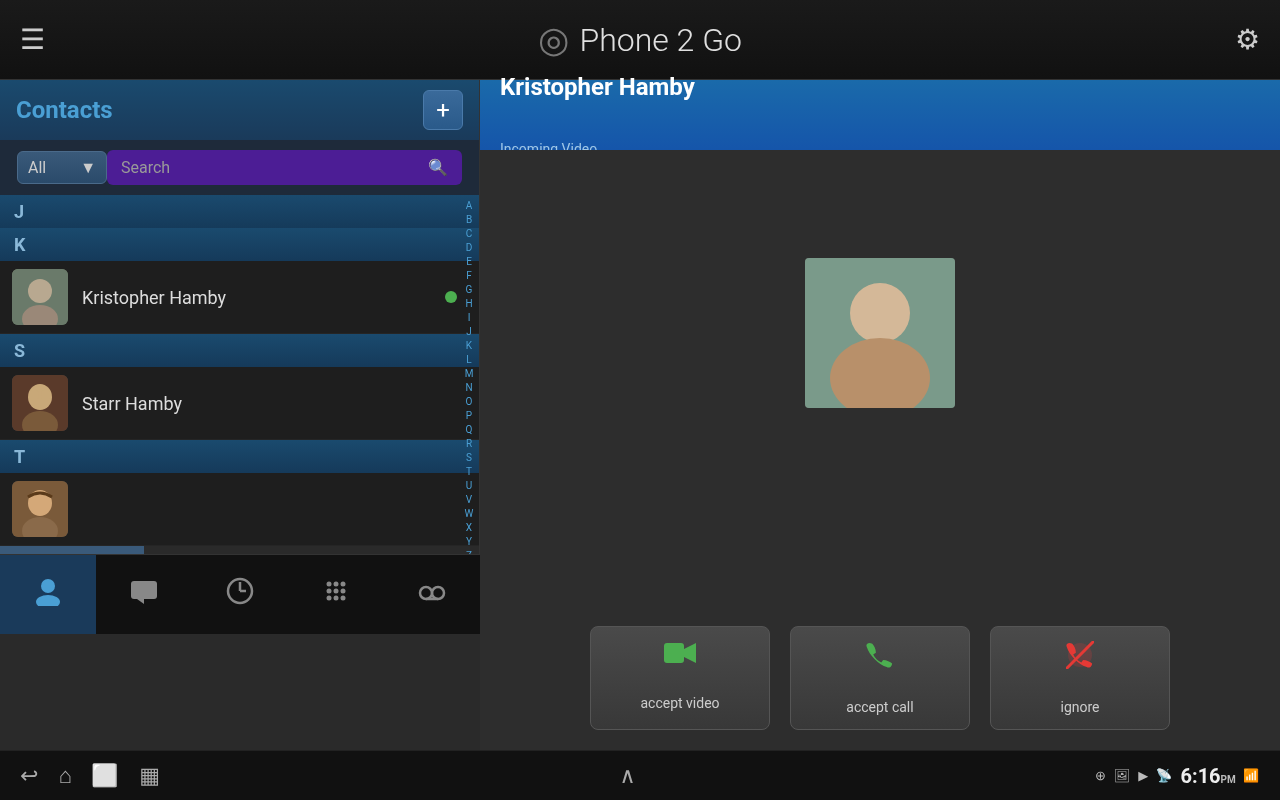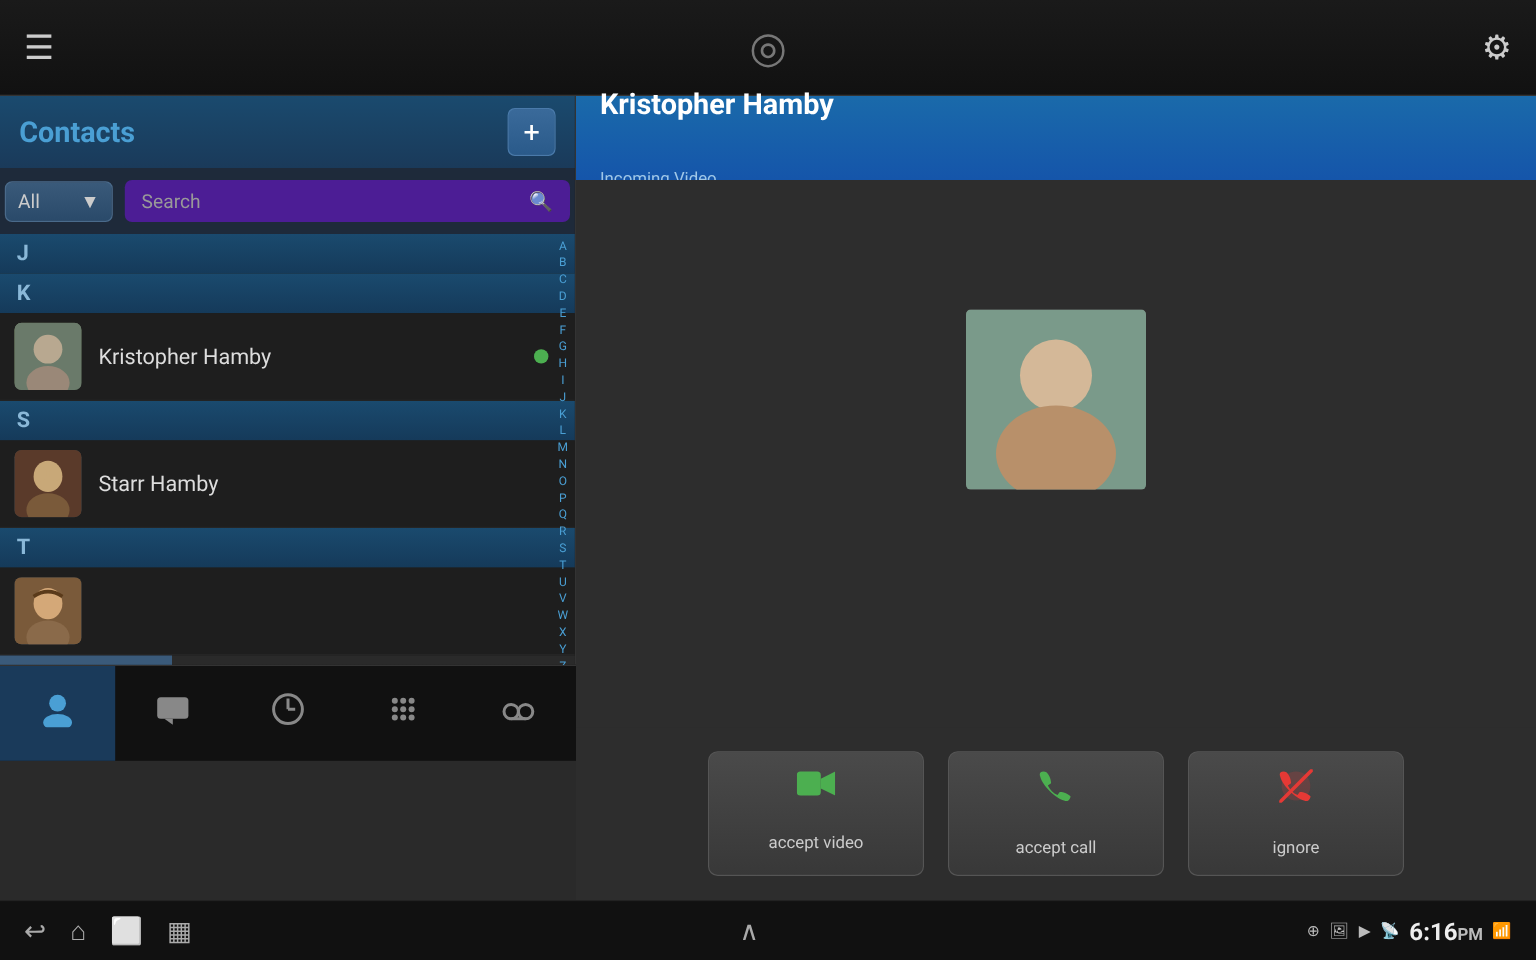--- a/index.html
+++ b/index.html
@@ -76,24 +76,23 @@
       display: flex;
       align-items: center;
       justify-content: center;
       color: #fff;
       font-size: 24px;
       cursor: pointer;
       border: 1px solid #4a7aaa;
     }
 
     #filter-search {
-      padding: 10px 4px;
+      padding: 10px 17px;
       background: #1e2a3a;
       display: flex;
-      gap: 10px;
       align-items: center;
       height: 55px;
     }
     #filter-select {
       background: linear-gradient(to bottom, #3a5a7a, #2a4a6a);
       border: 1px solid #4a6a8a;
       border-radius: 6px;
       color: #ccc;
       font-size: 16px;
       padding: 6px 10px;
@@ -372,20 +371,21 @@
   </style>
 </head>
 <body>
 
 <div id="app-wrapper">
 
   <div id="top-bar">
     <span class="menu-icon">☰</span>
     <div class="app-title">
       <span class="logo-icon">◎</span>
+      <span>Phone 2 Go</span>
     </div>
     <span class="settings-icon">⚙</span>
   </div>
 
   <div id="content-area">
 
     <div id="left-column">
 
       <div id="left-panel">
 
@@ -595,19 +595,19 @@
       <span class="sys-icon">⬜</span>
       <span class="sys-icon">▦</span>
     </div>
     <span class="sys-icon">∧</span>
     <div class="sys-icons-right">
       <span>⊕</span>
       <span>🖼</span>
       <span>▶</span>
       <span>📡</span>
       <span class="sys-time">
-        <span>6:16</span><span style="font-size:14px;color:#bbb;">PM</span>
+        <span>6:16</span><span style="font-size:10px;color:#bbb;">PM</span>
       </span>
       <span>📶</span>
     </div>
   </div>
 
 </div>
 
 </body></html>

